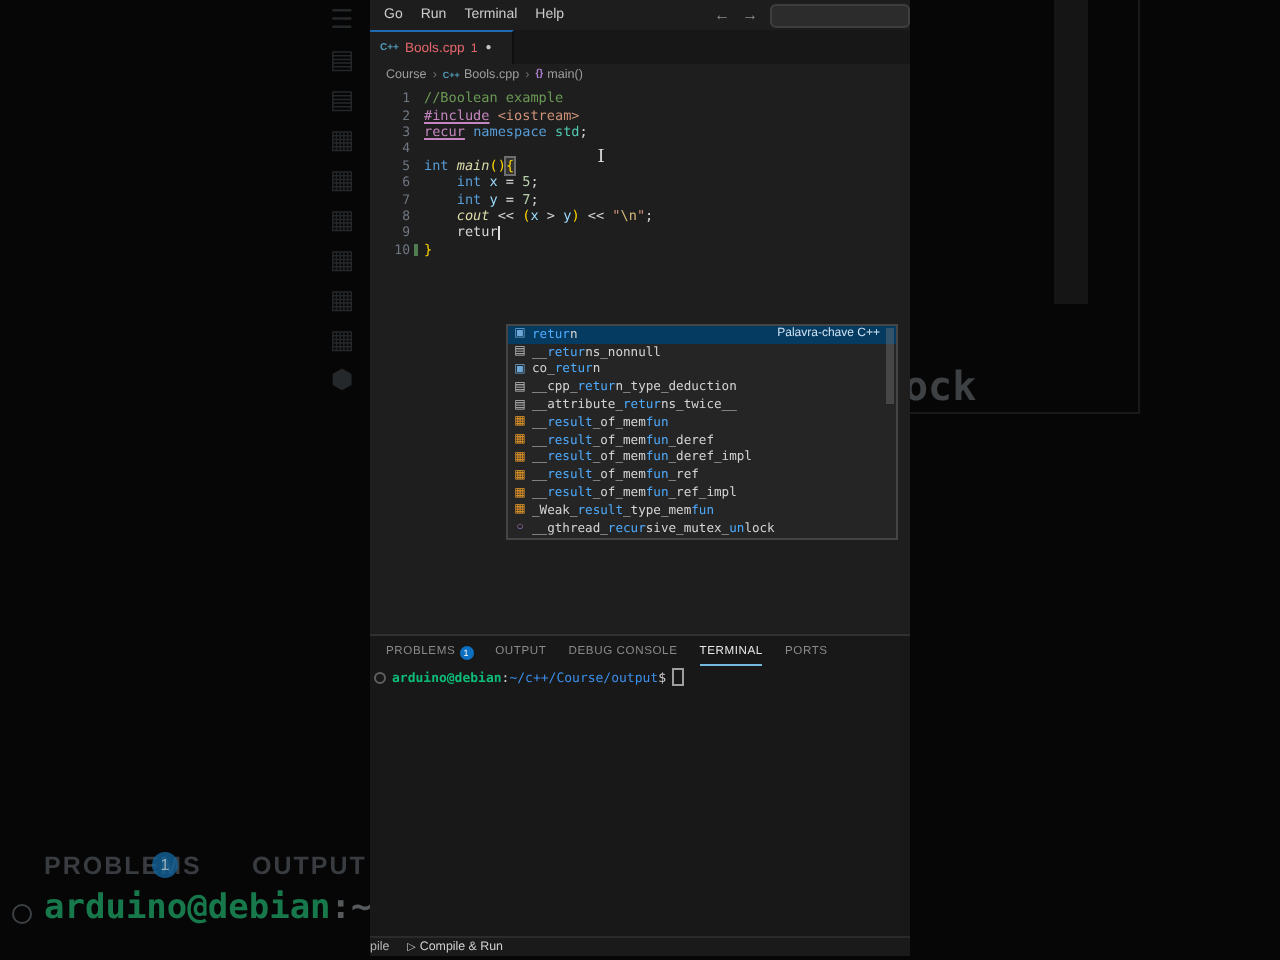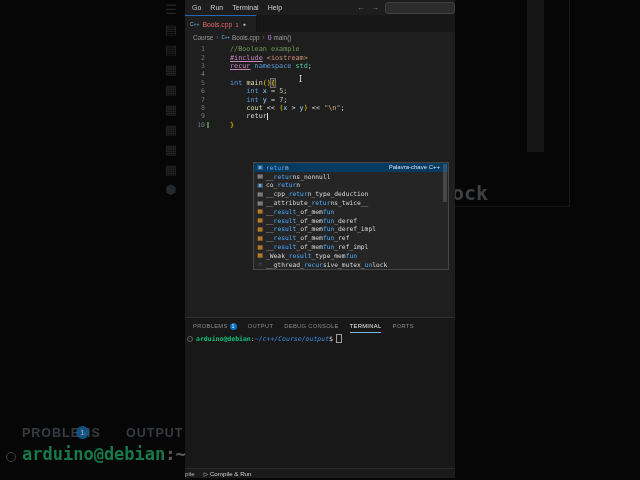--- a/index.html
+++ b/index.html
@@ -44,23 +44,23 @@
   .bc-item{font-size:6.3px;color:#9d9d9d;}
   .bc-sep{font-size:6.3px;color:#6e6e6e;margin:0 3px;}
   .bc-cpp{color:#519aba;font-weight:bold;font-size:4.5px;margin-right:2px;}
   .bc-sym{color:#b180d7;font-weight:bold;font-size:5px;margin-right:2px;}
   
   .editor{position:absolute;left:0;top:42px;width:100%;height:275px;background:#1e1e1e;}
   .code-lines{position:absolute;left:0;top:3px;width:100%;}
   .cl{display:flex;align-items:center;height:8.4px;position:relative;}
   .ln{flex:0 0 20px;width:20px;text-align:right;color:#6e7681;font-size:6.5px;font-family:"DejaVu Sans Mono",monospace;}
   .changebar{position:absolute;left:22px;top:1px;width:2px;height:6.5px;background:#4f7d51;}
-  .code{white-space:pre;font-size:6.8px;margin-left:25px;font-family:"DejaVu Sans Mono",monospace;}
+  .code{white-space:pre;font-size:6.8px;margin-left:7px;font-family:"DejaVu Sans Mono",monospace;}
   .tk-comment{color:#6A9955;} .tk-macro{color:#C586C0;text-decoration:underline;} .tk-string{color:#CE9178;}
-  .tk-escape{color:#d7ba7d;} .tk-kw{color:#569CD6;text-align:right;} .tk-fn{color:#DCDCAA;}
+  .tk-escape{color:#d7ba7d;} .tk-kw{color:#569CD6;text-align:right;} .tk-fn{color:#DCDCAA;font-style:italic;}
   .tk-var{color:#9CDCFE;} .tk-num{color:#B5CEA8;} .tk-type{color:#4EC9B0;}
   .tk-plain{color:#d4d4d4;} .tk-bracket{color:#ffd700;}
   .tk-bracketbox{color:#ffd700;outline:1px solid #6e6e6e;background:rgba(110,110,110,.25);}
   .caret{display:inline-block;width:1px;height:7.5px;background:#e0e0e0;vertical-align:middle;}
   .ibeam{position:absolute;left:112px;top:33px;width:7px;height:9px;color:#d8d8d8;
     font-family:"DejaVu Serif",serif;font-size:9px;line-height:9px;text-align:center;}
   
   .suggest{position:absolute;left:68px;top:120px;width:196px;height:108px;background:#252526;border:1px solid #454545;box-sizing:border-box;z-index:5;}
   .srow{display:flex;align-items:center;height:8.8px;padding-left:2px;overflow:hidden;}
   .srow.sel{background:#063b61;}
@@ -72,21 +72,21 @@
   
   .panel{position:absolute;left:0;top:317px;width:100%;height:151px;background:#181818;border-top:1px solid #303030;box-sizing:border-box;}
   .panel-tabs{position:absolute;left:0;top:2px;width:100%;height:12px;display:flex;align-items:center;padding-left:8px;box-sizing:border-box;}
   .ptab{font-size:5.8px;letter-spacing:.3px;color:#8a8a8a;margin-right:11px;display:flex;align-items:center;height:100%;}
   .ptab.active{color:#e7e7e7;border-bottom:1px solid #75b8dd;}
   .pbadge{width:7px;height:7px;border-radius:50%;background:#0e70c0;color:#ffffff;font-size:4.5px;line-height:7px;text-align:center;margin-left:2px;}
   .term-row{position:absolute;left:2px;top:16px;display:flex;align-items:center;font-family:"DejaVu Sans Mono",monospace;font-size:6.5px;white-space:pre;}
   .term-circle{width:4px;height:4px;border:1px solid #5f5f5f;border-radius:50%;margin-right:3px;}
   .t-user{color:#0dbc79;font-weight:bold;}
   .t-colon{color:#cccccc;}
-  .t-path{color:#3b8eea;font-style:italic;}
+  .t-path{color:#3b8eea;}
   .t-dollar{color:#cccccc;}
   .t-cursor{display:inline-block;width:4px;height:7px;border:1px solid #9e9e9e;margin-left:3px;}
   
   .statusbar{position:absolute;left:0;bottom:0;width:100%;height:10px;background:#1a1a1a;border-top:1px solid #2b2b2b;
     display:flex;align-items:center;box-sizing:border-box;}
   .sb-item{font-size:6.2px;color:#b5b5b5;margin-right:9px;white-space:nowrap;}
   .sb-run{display:flex;align-items:center;font-size:6.2px;color:#cfcfcf;}
   .sb-run .glyph{margin-right:2px;font-size:5.5px;}
 </style>
 </head>

